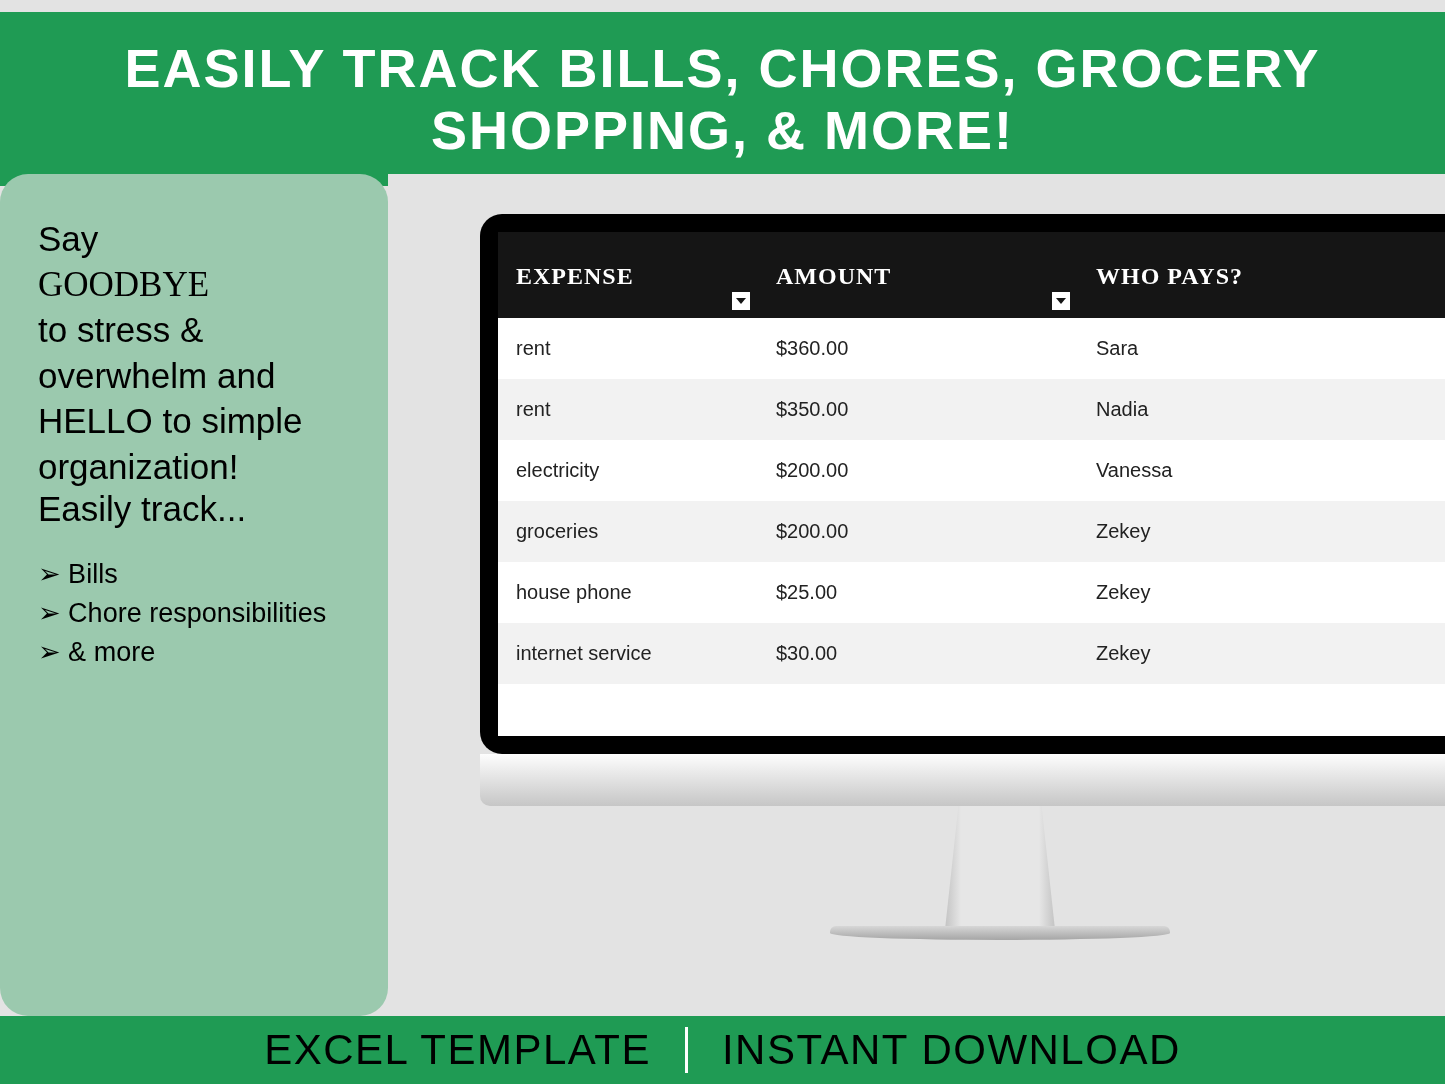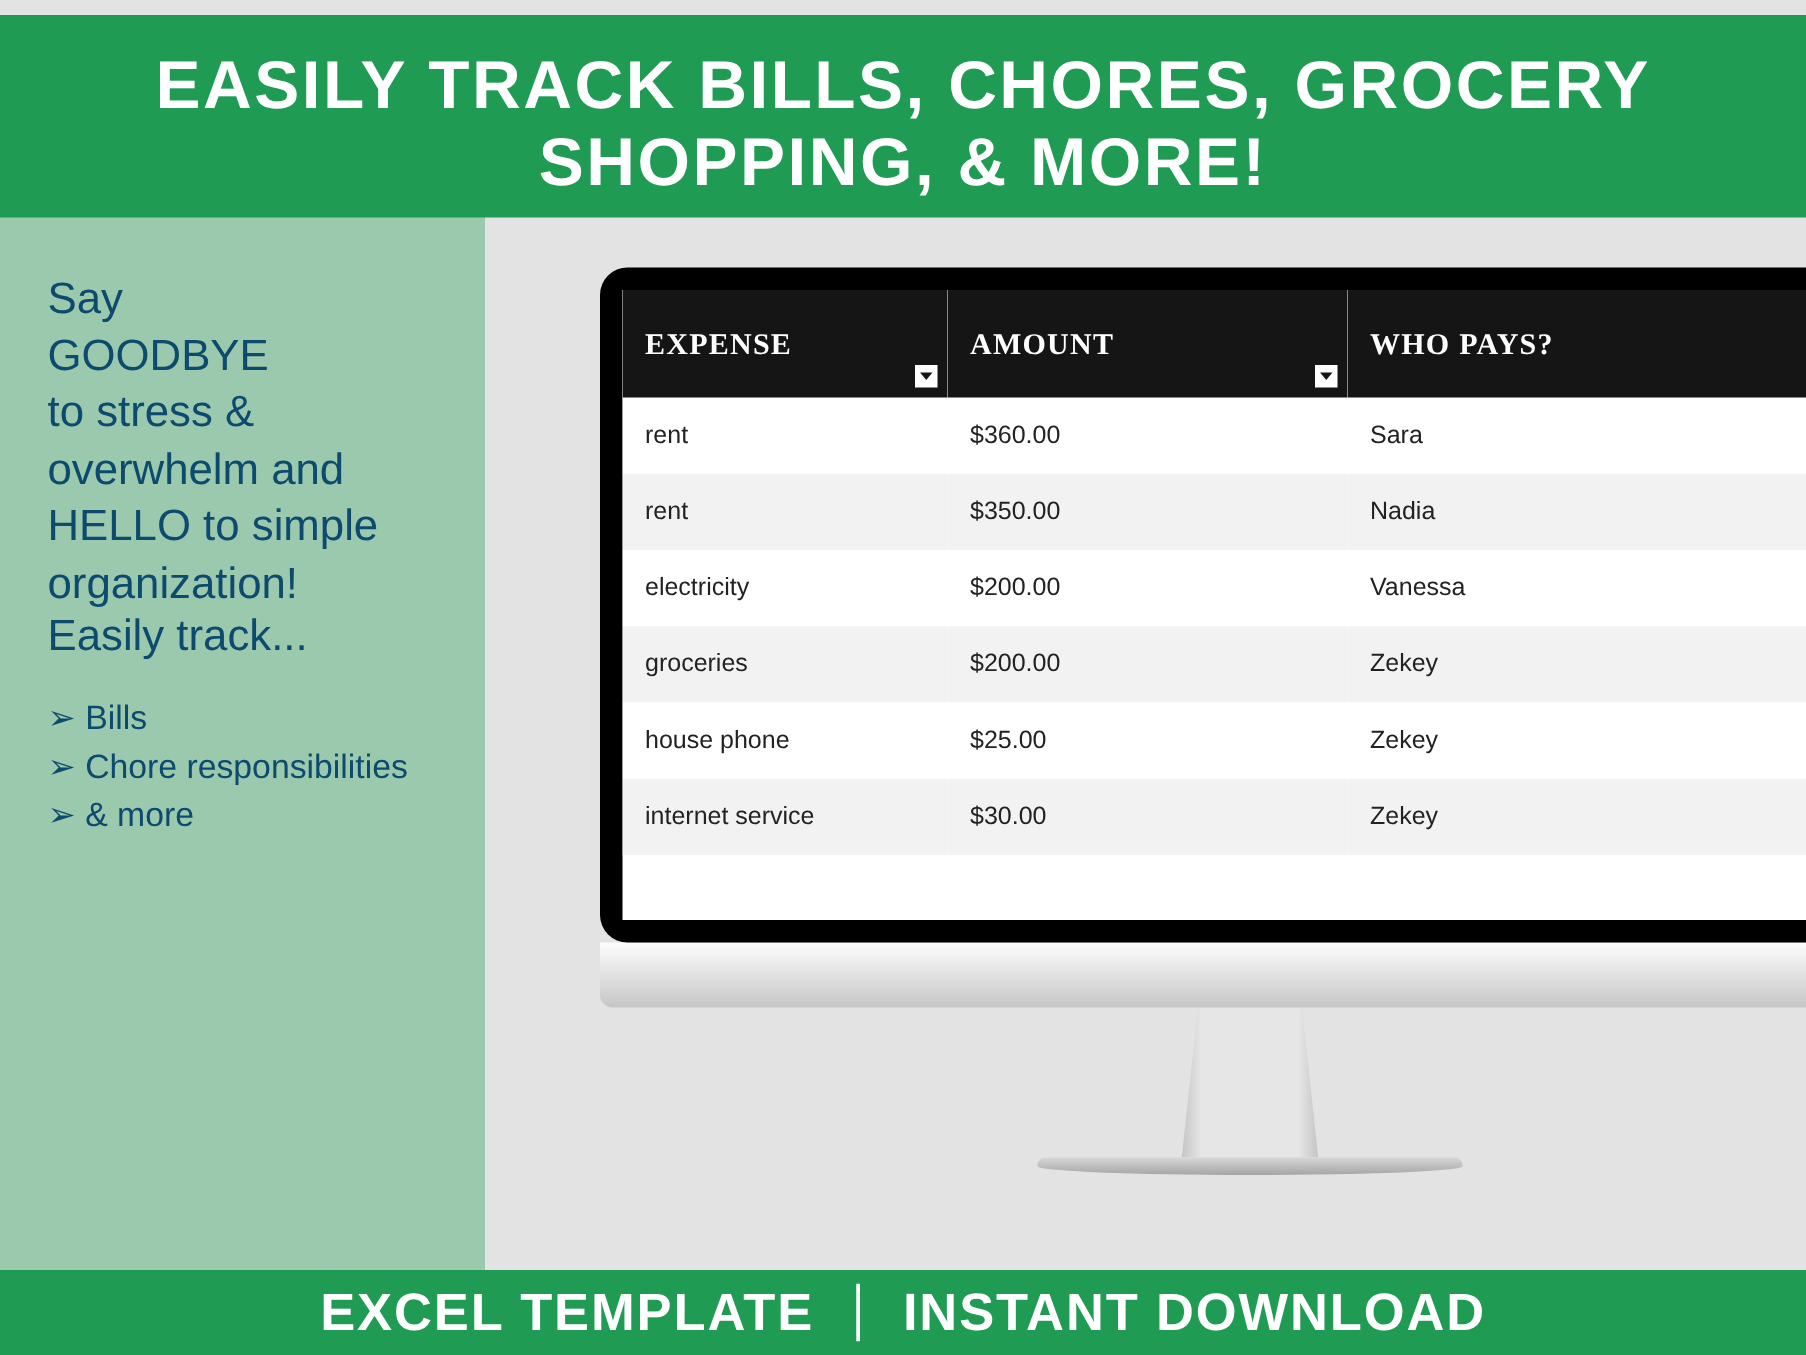--- a/index.html
+++ b/index.html
@@ -34,41 +34,42 @@
     height: 842px;
     display: flex;
   }
 
   .left-panel {
     width: 388px;
     height: 100%;
     background: #9bc9ae;
     position: relative;
     padding: 42px 30px 10px 38px;
-    color: #0c4a6e;
+    color: #000000;
+    border-radius: 28px;
   }
   .left-panel::after {
     content: "";
     position: absolute;
     right: -60px;
     top: 0;
     width: 0;
     height: 0;
     border-top: 421px solid transparent;
     border-bottom: 421px solid transparent;
     border-left: 60px solid #9bc9ae;
   }
 
   .copy-block {
     font-size: 35px;
     line-height: 1.3;
     font-weight: 400;
   }
   .copy-block .say { display:block; }
-  .copy-block .goodbye { display:block; }
+  .copy-block .goodbye { display:block;font-family:Liberation Serif, serif; }
   .sub-head {
     font-size: 35px;
     margin-bottom: 26px;
     font-weight: 400;
   }
   .bullets {
     font-size: 27px;
     line-height: 1.45;
     font-weight: 400;
   }
@@ -170,23 +171,23 @@
     bottom: 0;
     left: 0;
     width: 100%;
     height: 68px;
     background: #1f9b54;
     display: flex;
     align-items: center;
     justify-content: center;
   }
   .footer-item {
-    color: #ffffff;
+    color: #000000;
     font-size: 42px;
-    font-weight: 700;
+    font-weight: 400;
     letter-spacing: 1.5px;
     padding: 0 34px;
   }
   .footer-divider {
     width: 3px;
     height: 46px;
     background: #fff;
   }
 </style>
 </head>

